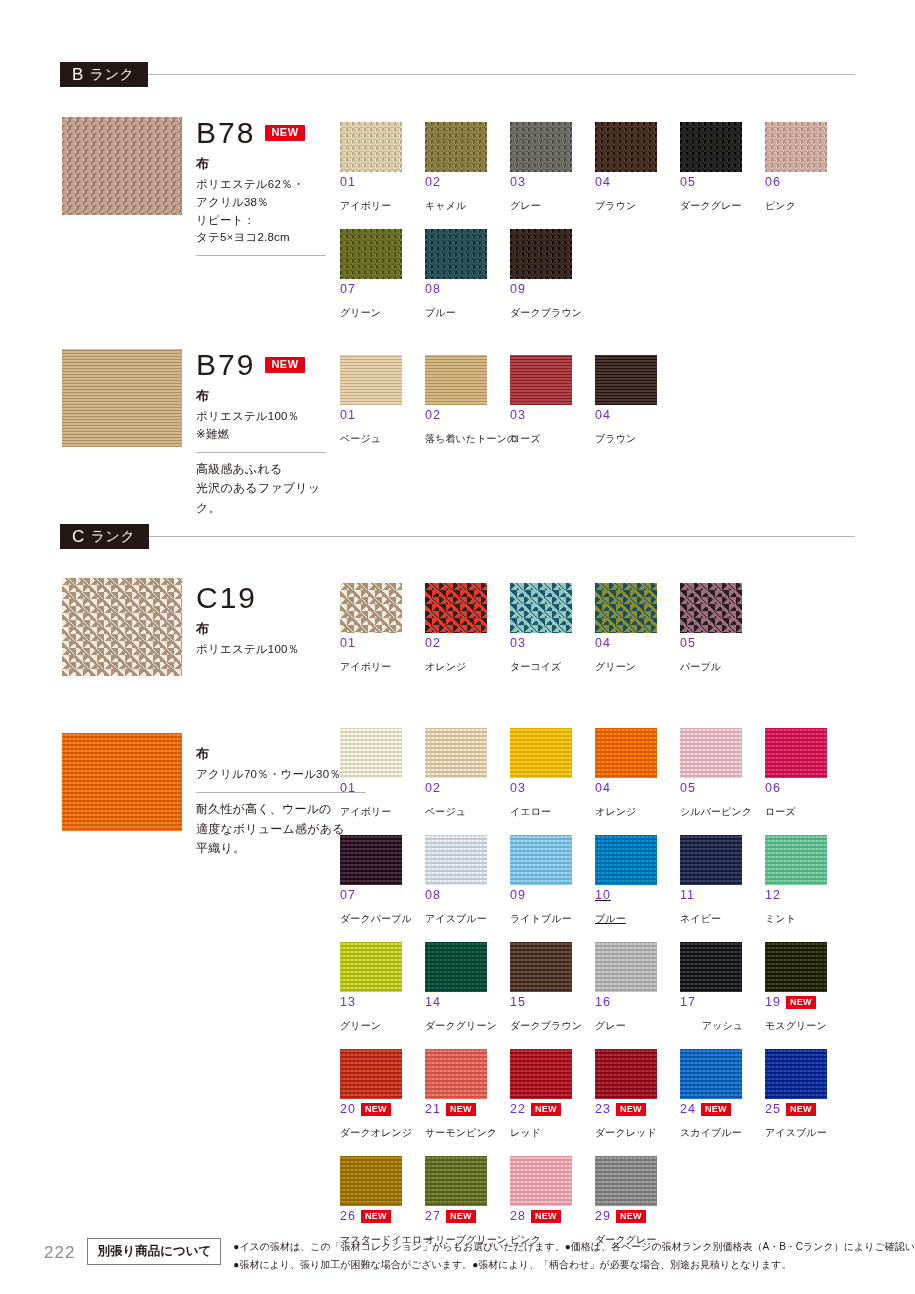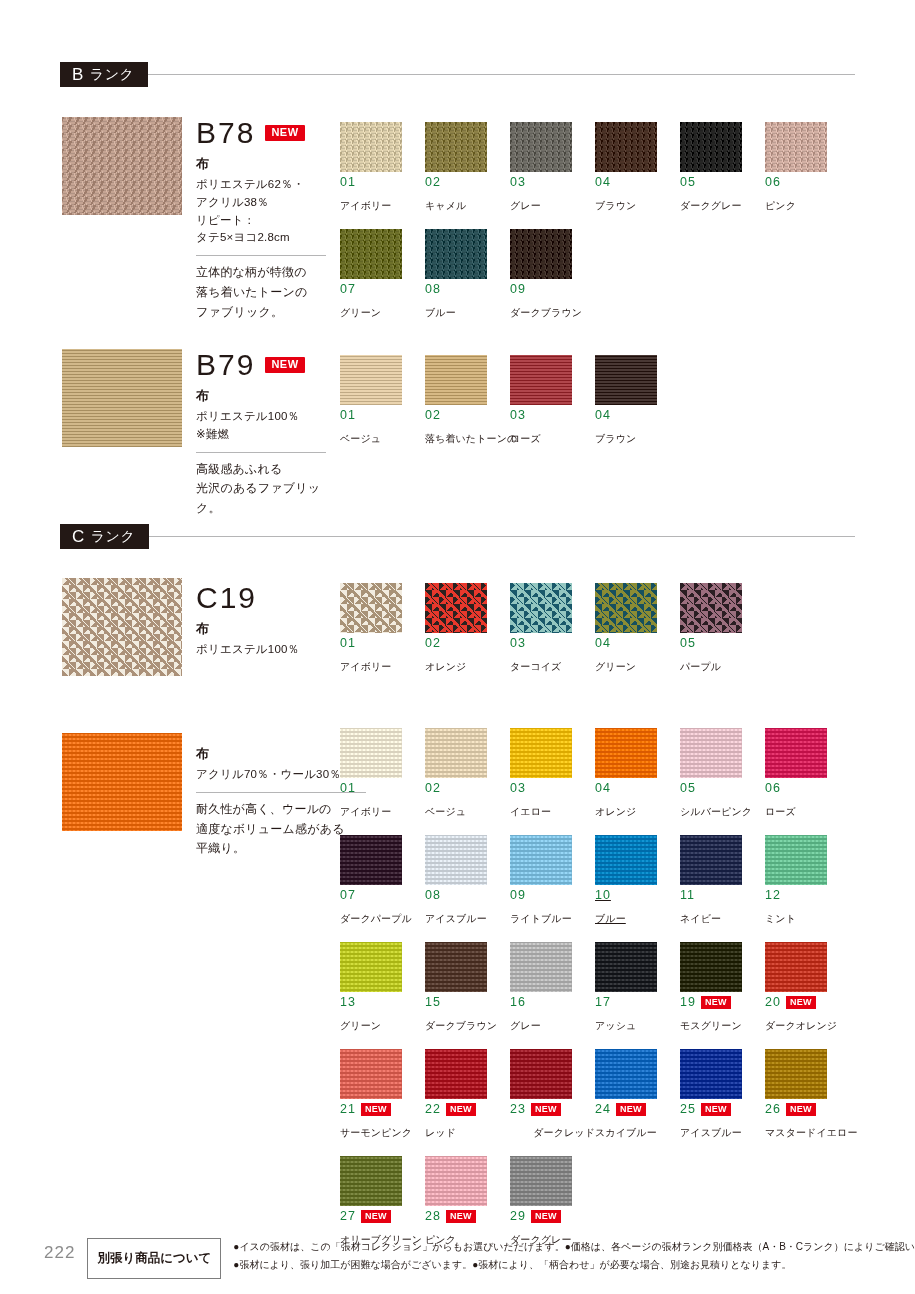--- a/index.html
+++ b/index.html
@@ -45,34 +45,34 @@
   .divider { height: 1px; background: #b5b5b6; margin: 8px 0 7px 0; }
   .desc { font-size: 12px; line-height: 1.65; color: #231815; letter-spacing: 0.2px; }
 
   
   .swatch-grid { position: absolute; display: flex; flex-wrap: wrap; }
   .sw-cell { width: 85px; }
   .sw-chip {
     width: 62px; height: 50px; background-size: 6px 6px;
   }
   .sw-meta { margin-top: 4px; display: flex; align-items: center; gap: 5px; height: 13px; }
-  .sw-num { font-size: 12.5px; letter-spacing: 1px; color: #15803d; line-height: 1; }
+  .sw-num { font-size: 12.5px; letter-spacing: 1px; color: #6d28d9; line-height: 1; }
   .sw-badge {
     background: #e60012; color: #fff; font-size: 9px; font-weight: bold;
     padding: 1px 4px; line-height: 1.15; letter-spacing: 0.3px;
   }
   .sw-name { font-size: 10px; color: #231815; margin-top: 10px; letter-spacing: 0.1px; white-space: nowrap; }
 
   
   .footer { position: absolute; left: 0; bottom: 0; width: 915px; height: 72px; }
   .footer-inner { position: absolute; left: 44px; top: 14px; display: flex; align-items: flex-start; gap: 12px; }
   .pageno { font-size: 17px; color: #8b8b8b; letter-spacing: 1px; padding-top: 7px; }
   .foot-box {
     border: 1px solid #7d7d7d; font-size: 12.5px; font-weight: bold;
-    padding: 11px 9px; color: #231815; white-space: nowrap; margin-top: 2px;
+    padding: 4px 9px; color: #231815; white-space: nowrap; margin-top: 2px;
   }
   .foot-notes { font-size: 10px; line-height: 1.75; color: #231815; padding-top: 2px; }
   .foot-notes div { white-space: nowrap; }
 </style>
 </head>
 <body>
 
 <div class="page">
 
   <div id="ranks-host">
@@ -98,23 +98,20 @@
           <div class="title-row">
             <span class="pname">B78</span>
             <span class="badge-new">NEW</span>
           </div>
           <div class="matlabel">布</div>
           <div class="compo" style="white-space: pre-line;">ポリエステル62％・
 アクリル38％
 リピート：
 タテ5×ヨコ2.8cm</div>
           <div class="divider"></div>
-          <div class="desc" style="white-space: pre-line;">立体的な柄が特徴の
-落ち着いたトーンの
-ファブリック。</div>
         </div>
         <div class="swatch-grid" style="left: 340px; top: 122px; width: 510px;">
           <div class="sw-cell" style="margin-bottom: 16px;">
             <div class="sw-chip" style="background-color:#ded0ad;background-image:repeating-linear-gradient(115deg,rgb(182,168,133) 0 2px, transparent 2px 7px),repeating-linear-gradient(70deg,rgb(242,228,193) 0 1px, transparent 1px 6px),repeating-linear-gradient(0deg, rgba(0,0,0,.10) 0 1px, transparent 1px 3px);"></div>
             <div class="sw-meta">
               <span class="sw-num">01</span>
             </div>
             <div class="sw-name">アイボリー</div>
           </div>
           <div class="sw-cell" style="margin-bottom: 16px;">
@@ -363,34 +360,41 @@
             <div class="sw-name">ミント</div>
           </div>
           <div class="sw-cell" style="margin-bottom: 16px;">
             <div class="sw-chip" style="background-color:#c0cb2a;background-image:repeating-linear-gradient(0deg,rgb(170,181,20) 0 1px, transparent 1px 3px),repeating-linear-gradient(90deg,rgb(212,223,62) 0 1px, transparent 1px 3px);background-size:4px 4px,4px 4px;"></div>
             <div class="sw-meta">
               <span class="sw-num">13</span>
             </div>
             <div class="sw-name">グリーン</div>
           </div>
           <div class="sw-cell" style="margin-bottom: 16px;">
+            <div class="sw-chip" style="background-color:#0b5540;background-image:repeating-linear-gradient(0deg,rgb(0,63,42) 0 1px, transparent 1px 3px),repeating-linear-gradient(90deg,rgb(31,105,84) 0 1px, transparent 1px 3px);background-size:4px 4px,4px 4px;"></div>
+            <div class="sw-meta">
+              <span class="sw-num">14</span>
+            </div>
+            <div class="sw-name">ダークグリーン</div>
+          </div>
+          <div class="sw-cell" style="margin-bottom: 16px;">
             <div class="sw-chip" style="background-color:#5a4034;background-image:repeating-linear-gradient(0deg,rgb(68,42,30) 0 1px, transparent 1px 3px),repeating-linear-gradient(90deg,rgb(110,84,72) 0 1px, transparent 1px 3px);background-size:4px 4px,4px 4px;"></div>
             <div class="sw-meta">
               <span class="sw-num">15</span>
             </div>
             <div class="sw-name">ダークブラウン</div>
           </div>
           <div class="sw-cell" style="margin-bottom: 16px;">
             <div class="sw-chip" style="background-color:#b8b8b8;background-image:repeating-linear-gradient(0deg,rgb(162,162,162) 0 1px, transparent 1px 3px),repeating-linear-gradient(90deg,rgb(204,204,204) 0 1px, transparent 1px 3px);background-size:4px 4px,4px 4px;"></div>
             <div class="sw-meta">
               <span class="sw-num">16</span>
             </div>
             <div class="sw-name">グレー</div>
           </div>
-          <div class="sw-cell" style="margin-bottom: 16px;">
+          <div class="sw-cell" style="margin-bottom: 16px; text-align: center;">
             <div class="sw-chip" style="background-color:#26282c;background-image:repeating-linear-gradient(0deg,rgb(16,18,22) 0 1px, transparent 1px 3px),repeating-linear-gradient(90deg,rgb(58,60,64) 0 1px, transparent 1px 3px);background-size:4px 4px,4px 4px;"></div>
             <div class="sw-meta">
               <span class="sw-num">17</span>
             </div>
             <div class="sw-name">アッシュ</div>
           </div>
           <div class="sw-cell" style="margin-bottom: 16px;">
             <div class="sw-chip" style="background-color:#2f3017;background-image:repeating-linear-gradient(0deg,rgb(25,26,1) 0 1px, transparent 1px 3px),repeating-linear-gradient(90deg,rgb(67,68,43) 0 1px, transparent 1px 3px);background-size:4px 4px,4px 4px;"></div>
             <div class="sw-meta">
               <span class="sw-num">19</span>
@@ -415,21 +419,21 @@
             <div class="sw-name">サーモンピンク</div>
           </div>
           <div class="sw-cell" style="margin-bottom: 16px;">
             <div class="sw-chip" style="background-color:#b11f2b;background-image:repeating-linear-gradient(0deg,rgb(155,9,21) 0 1px, transparent 1px 3px),repeating-linear-gradient(90deg,rgb(197,51,63) 0 1px, transparent 1px 3px);background-size:4px 4px,4px 4px;"></div>
             <div class="sw-meta">
               <span class="sw-num">22</span>
               <span class="sw-badge">NEW</span>
             </div>
             <div class="sw-name">レッド</div>
           </div>
-          <div class="sw-cell" style="margin-bottom: 16px; text-align: right;">
+          <div class="sw-cell" style="margin-bottom: 16px;">
             <div class="sw-chip" style="background-color:#9e1f2b;background-image:repeating-linear-gradient(0deg,rgb(136,9,21) 0 1px, transparent 1px 3px),repeating-linear-gradient(90deg,rgb(178,51,63) 0 1px, transparent 1px 3px);background-size:4px 4px,4px 4px;"></div>
             <div class="sw-meta">
               <span class="sw-num">23</span>
               <span class="sw-badge">NEW</span>
             </div>
             <div class="sw-name">ダークレッド</div>
           </div>
           <div class="sw-cell" style="margin-bottom: 16px;">
             <div class="sw-chip" style="background-color:#1a6fc4;background-image:repeating-linear-gradient(0deg,rgb(4,89,174) 0 1px, transparent 1px 3px),repeating-linear-gradient(90deg,rgb(46,131,216) 0 1px, transparent 1px 3px);background-size:4px 4px,4px 4px;"></div>
             <div class="sw-meta">

